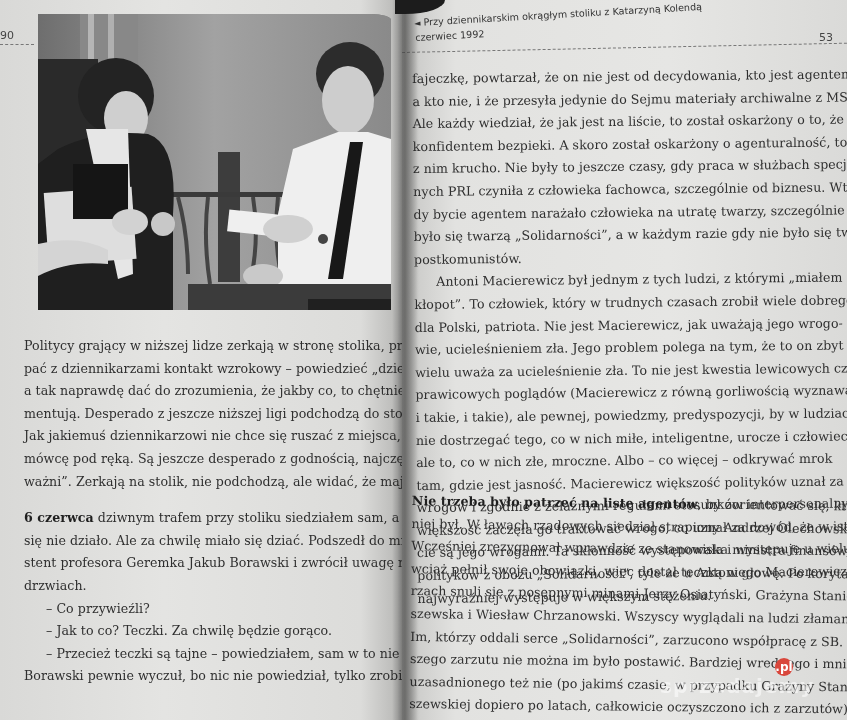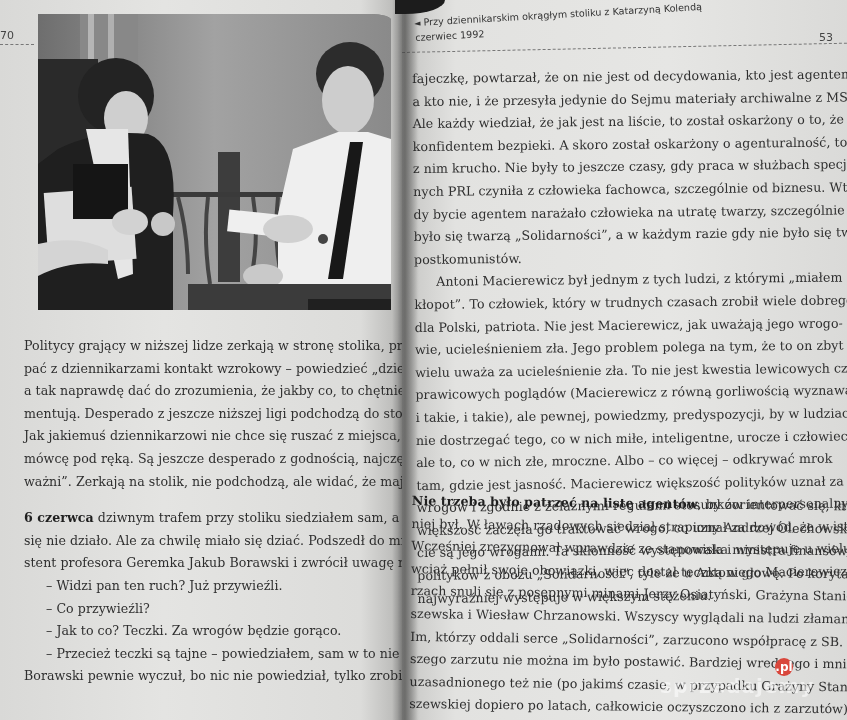--- a/index.html
+++ b/index.html
@@ -78,21 +78,21 @@
     position: absolute; left: 660px; top: 674px; font-family: "DejaVu Sans", sans-serif;
     font-size: 20px; font-weight: bold; color: rgba(255,255,255,0.55); letter-spacing: 1px;
   }
 </style>
 </head>
 <body>
 
 <div class="spread">
 
   <div class="page page-left">
-    <span class="page-num left">70</span>
+    <span class="page-num left">90</span>
     <div class="rule-left"></div>
 
     <div class="photo">
       <svg viewBox="0 0 353 296" preserveAspectRatio="none">
         <defs>
           <linearGradient id="wall" x1="0" y1="0" x2="1" y2="0">
             <stop offset="0" stop-color="#6e6e6e"></stop>
             <stop offset="0.5" stop-color="#a2a2a2"></stop>
             <stop offset="1" stop-color="#8a8a8a"></stop>
           </linearGradient>
@@ -138,25 +138,25 @@
         <span class="line">mentują. Desperado z jeszcze niższej ligi podchodzą do stolika sami.</span>
         <span class="line">Jak jakiemuś dziennikarzowi nie chce się ruszać z miejsca, to ma roz-</span>
         <span class="line">mówcę pod ręką. Są jeszcze desperado z godnością, najczęściej „byli</span>
         <span class="line">ważni”. Zerkają na stolik, nie podchodzą, ale widać, że mają żal, iż mi-</span>
       </p>
       <div class="gap"></div>
       <p>
         <span class="line"><span class="bold">6 czerwca</span><span> dziwnym trafem przy stoliku siedziałem sam, a wokół nic</span></span>
         <span class="line">się nie działo. Ale za chwilę miało się dziać. Podszedł do mnie asy-</span>
         <span class="line">stent profesora Geremka Jakub Borawski i zwrócił uwagę na ruch przy</span>
-      </p>
-      <p>
-        <span class="line indent">– Widzi pan ten ruch? Już przywieźli.</span>
+        <span class="line">drzwiach.</span>
+      </p>
+      <p>
         <span class="line indent">– Co przywieźli?</span>
-        <span class="line indent">– Jak to co? Teczki. Za wrogów będzie gorąco.</span>
+        <span class="line indent">– Jak to co? Teczki. Za chwilę będzie gorąco.</span>
         <span class="line indent">– Przecież teczki są tajne – powiedziałem, sam w to nie wierząc, co</span>
         <span class="line">Borawski pewnie wyczuł, bo nic nie powiedział, tylko zrobił minę, jakby</span>
 
       </p>
 
     </div>
   </div>
 
   <div class="page page-right">
     <div class="caption">

